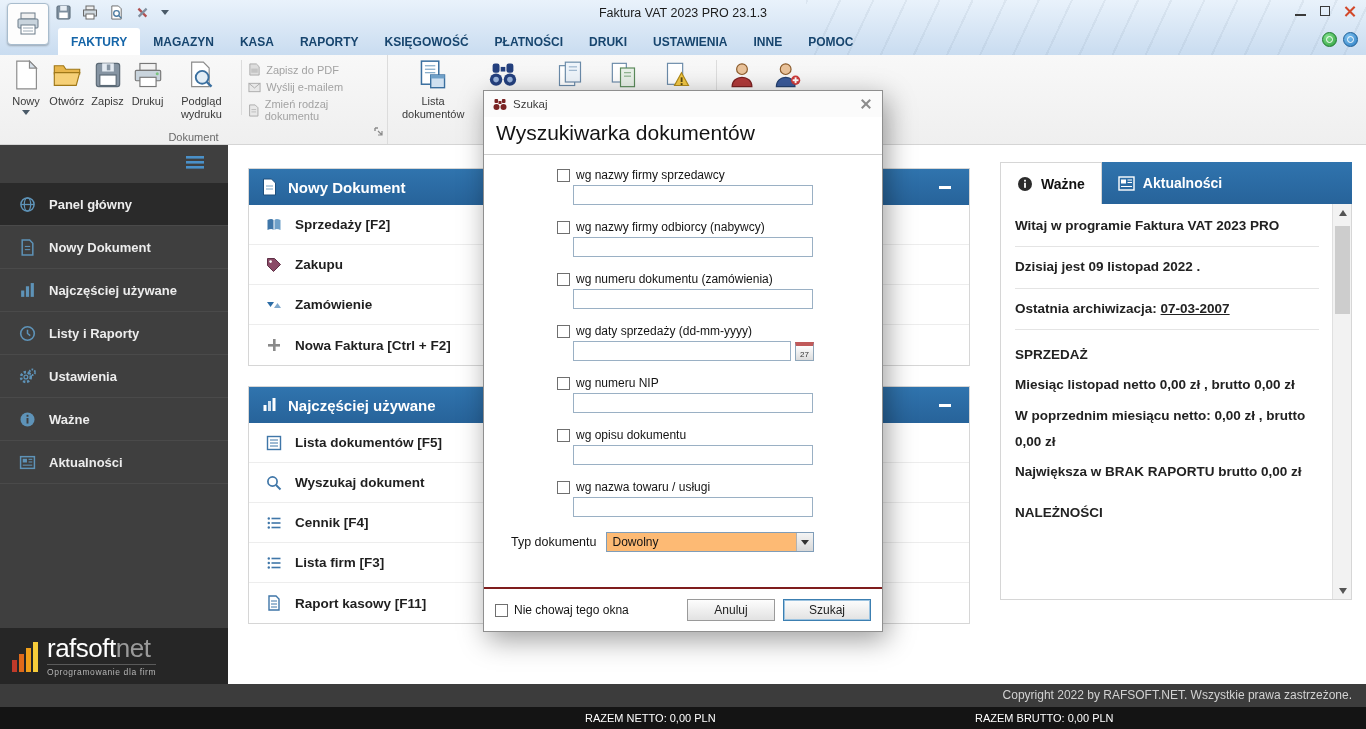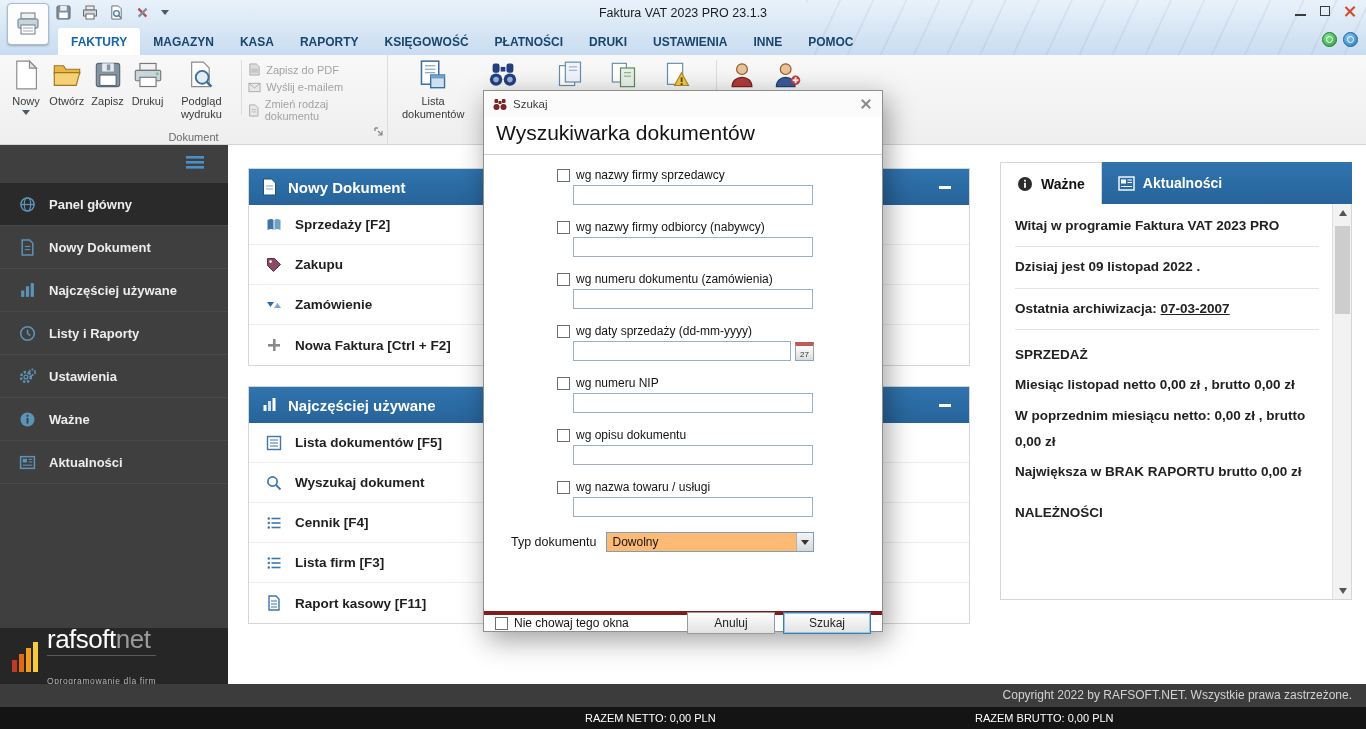--- a/index.html
+++ b/index.html
@@ -57,21 +57,21 @@
   .side-item { height:43px; display:flex; align-items:center; gap:13px; padding-left:19px;
     border-bottom:1px solid #4a4a4a; color:#ededed; font-weight:bold; font-size:13px; cursor:default; }
   .side-item.active { background:#2a2a2a; }
   .si { width:17px; height:17px; color:#5e93b8; flex:0 0 auto; }
   .logo-block { position:absolute; left:0; bottom:0; width:100%; height:56px; background:#262626;
     display:flex; align-items:center; padding-left:12px; gap:9px; }
   .logo-bars { display:flex; align-items:flex-end; gap:2px; height:32px; }
   .logo-bars span { width:5px; display:block; }
   .brand-line { font-size:26px; font-weight:normal; letter-spacing:-.5px; line-height:1; }
   .brand-a { color:#fff; } .brand-b { color:#9a9a9a; }
-  .tagline { font-size:8.5px; color:#b5b5b5; border-top:1px solid #5a5a5a; margin-top:3px; padding-top:20px; letter-spacing:.6px;text-align:right; }
+  .tagline { font-size:8.5px; color:#b5b5b5; border-top:1px solid #5a5a5a; margin-top:3px; padding-top:2px; letter-spacing:.6px;text-align:right; }
 
   
   .main { position:absolute; left:228px; top:145px; right:0; height:539px; background:#fff; }
   .panel { position:absolute; border:1px solid #d6d6d6; background:#fff; }
   .panel-header { height:36px; background:linear-gradient(#3074ae,#27639a); display:flex; align-items:center;
     padding:0 12px; gap:10px; color:#fff; }
   .ph-title { font-size:15px; font-weight:bold; flex:1; }
   .ph-min { width:24px; height:17px; display:flex; align-items:center; justify-content:center; cursor:default; }
   .ph-min .dash { width:12px; height:3px; background:#fff; }
   .p-item { height:40px; display:flex; align-items:center; gap:13px; padding-left:17px;
@@ -128,21 +128,21 @@
   .datebtn { width:19px; height:19px; border:1px solid #8ea6ba; background:linear-gradient(#fefefe,#dcdcdc);
     font-size:8px; color:#333; display:flex; align-items:flex-end; justify-content:center; padding-bottom:1px; cursor:default;
     border-top:4px solid #c05a5a; }
   .m-typerow { margin:4px 0 0 27px; display:flex; align-items:center; gap:10px; }
   .m-typelabel { font-size:12.5px; color:#141414; }
   .m-select { position:relative; width:208px; height:20px; border:1px solid #7f9db9; background:#fdba74; cursor:default; }
   .m-select-value { font-size:12px; color:#141414; padding:2px 5px; display:block; }
   .m-select-arrow { position:absolute; right:0; top:0; width:17px; height:18px; background:linear-gradient(#f4f4f4,#d8d8d8);
     border-left:1px solid #b2b2b2; display:flex; align-items:center; justify-content:center; }
   .m-select-arrow .tri { width:0;height:0;border-left:4px solid transparent;border-right:4px solid transparent;border-top:5px solid #333; }
-  .m-bottom { position:absolute; left:0; right:0; bottom:0; height:20px; border-top:4px solid #7f1d1d;
+  .m-bottom { position:absolute; left:0; right:0; bottom:0; height:44px; border-top:2px solid #7f1d1d;
     display:flex; align-items:center; padding:0 11px; gap:8px; }
   .m-keep { display:flex; align-items:center; gap:6px; font-size:12px; color:#141414; cursor:default; }
   .m-spacer { flex:1; }
   .btn { width:88px; height:22px; font-size:12px; font-family:"Liberation Sans",sans-serif; color:#222;
     background:linear-gradient(#fdfdfd,#e2e2e2); border:1px solid #9a9a9a; cursor:default; }
   .btn-primary { border:1px solid #3c7fb1; box-shadow:inset 0 0 0 1px #9cc3e0; }
 </style>
 </head>
 <body>
 

